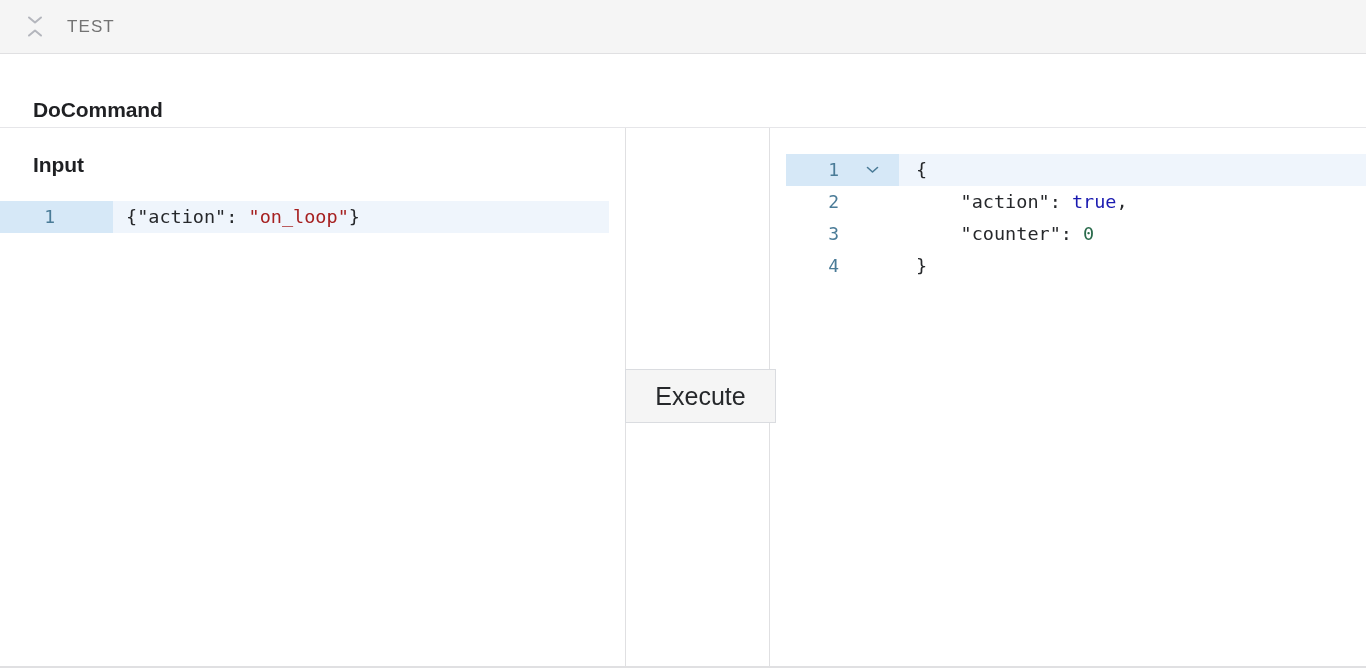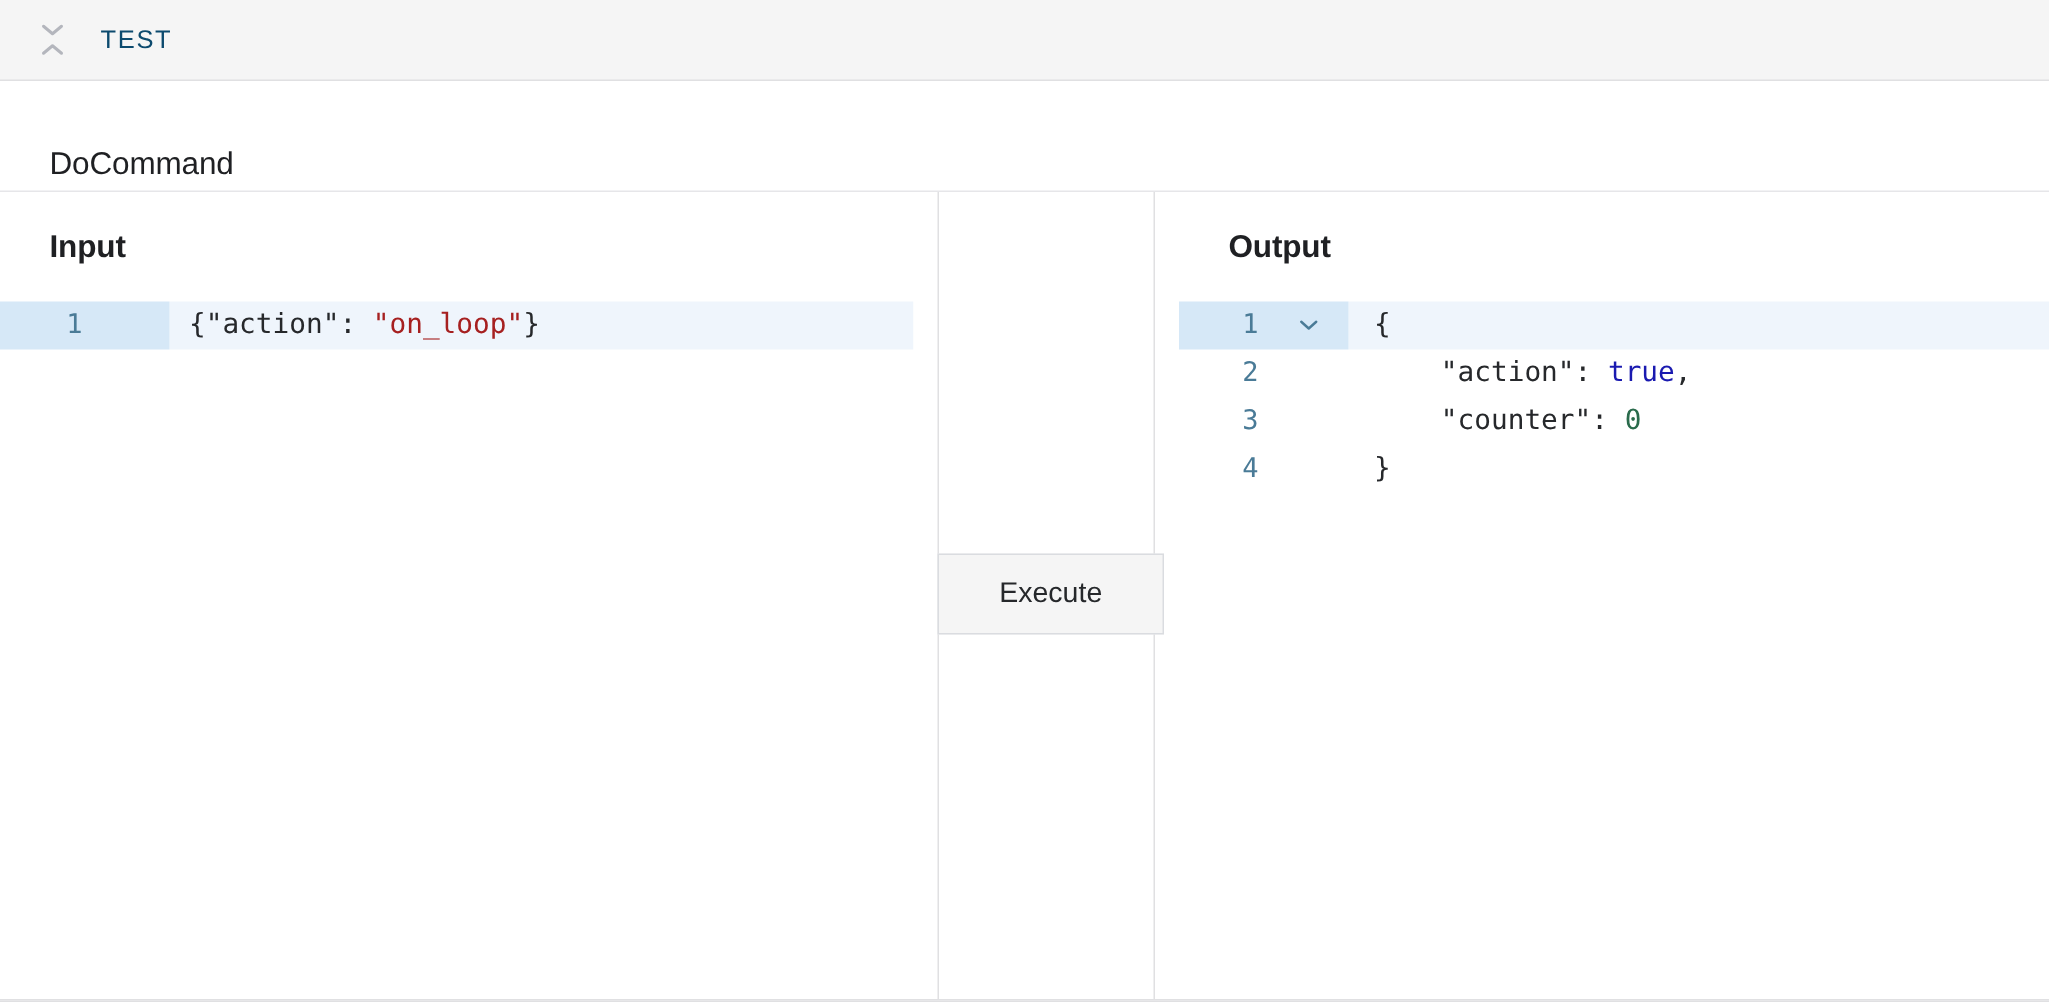--- a/index.html
+++ b/index.html
@@ -37,36 +37,36 @@
     gap: 3px;
     cursor: pointer;
     flex: none;
   }
   .collapse-icon svg { display: block; }
   .topbar-title {
     margin-left: 21px;
     font-size: 17px;
     font-weight: 400;
     letter-spacing: 1.1px;
-    color: #0c4a6e;
+    color: #737373;
   }
 
   
   .cmd-header {
     height: 74px;
     box-sizing: border-box;
     display: flex;
     align-items: center;
     padding-left: 33px;
     border-bottom: 1px solid #e6e6e9;
     background: #ffffff;
   }
   .cmd-title {
     font-size: 21px;
-    font-weight: 400;
+    font-weight: 700;
     color: #1f2023;
     letter-spacing: -0.1px;
     margin-top: 39px;
   }
 
   
   .body-row {
     display: flex;
     height: 539px;
     box-sizing: border-box;
@@ -172,21 +172,21 @@
     position: absolute;
     left: -1px;
     top: 241px;
     width: 151px;
     height: 54px;
     box-sizing: border-box;
     background: #f5f5f5;
     border: 1px solid #dadce0;
     color: #26282b;
     font-family: "Liberation Sans", sans-serif;
-    font-size: 19px;
+    font-size: 25px;
     font-weight: 400;
     display: flex;
     align-items: center;
     justify-content: center;
     cursor: pointer;
     padding: 0;
   }
 
   .bottom-strip {
     height: 1px;
@@ -219,21 +219,20 @@
     <div class="editor" id="input-editor">
         <div class="code-line active"><div class="gutter">1</div><div class="code-cell"><span class="tok-punct">{</span><span class="tok-key">"action"</span><span class="tok-punct">: </span><span class="tok-string">"on_loop"</span><span class="tok-punct">}</span></div></div>
       </div>
   </div>
 
   <div class="pane-mid">
     <button class="execute-btn">Execute</button>
   </div>
 
   <div class="pane-output">
-    <div class="pane-label">Output</div>
     <div class="editor" id="output-editor">
         <div class="code-line active"><div class="gutter">1<span class="fold"><svg width="13" height="8" viewBox="0 0 13 8">
                 <path d="M1.5 1.5 L6.5 6 L11.5 1.5" fill="none" stroke="#4a7b97" stroke-width="1.6" stroke-linecap="round" stroke-linejoin="round"></path>
               </svg></span></div><div class="code-cell"><span class="tok-punct">{</span></div></div>
         <div class="code-line"><div class="gutter">2</div><div class="code-cell"><span class="tok-punct">    </span><span class="tok-key">"action"</span><span class="tok-punct">: </span><span class="tok-bool">true</span><span class="tok-punct">,</span></div></div>
         <div class="code-line"><div class="gutter">3</div><div class="code-cell"><span class="tok-punct">    </span><span class="tok-key">"counter"</span><span class="tok-punct">: </span><span class="tok-num">0</span></div></div>
         <div class="code-line"><div class="gutter">4</div><div class="code-cell"><span class="tok-punct">}</span></div></div>
       </div>
   </div>
 

